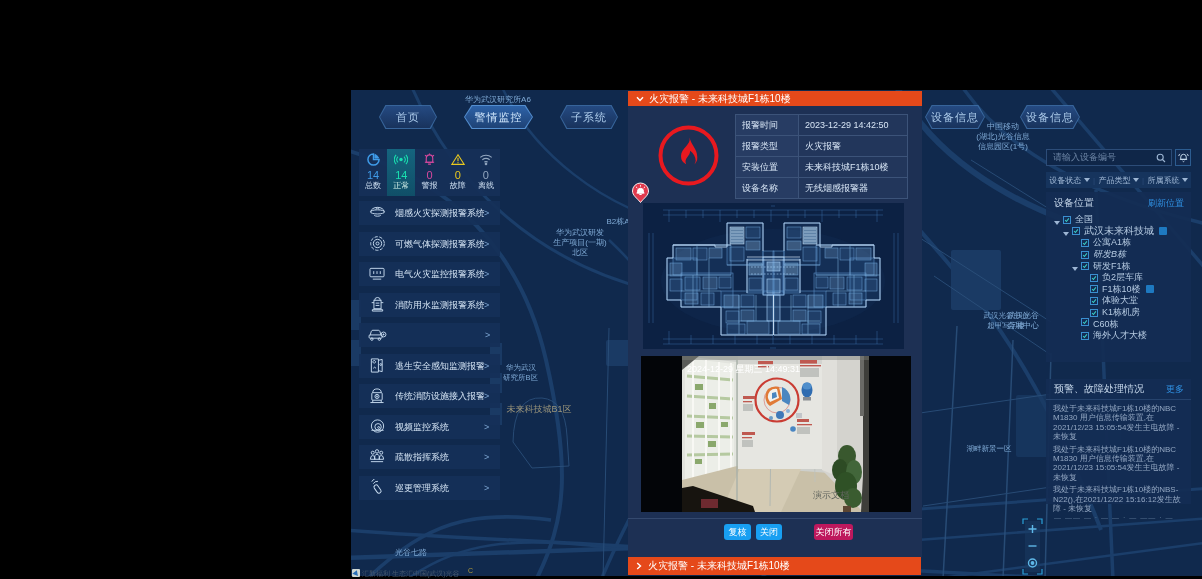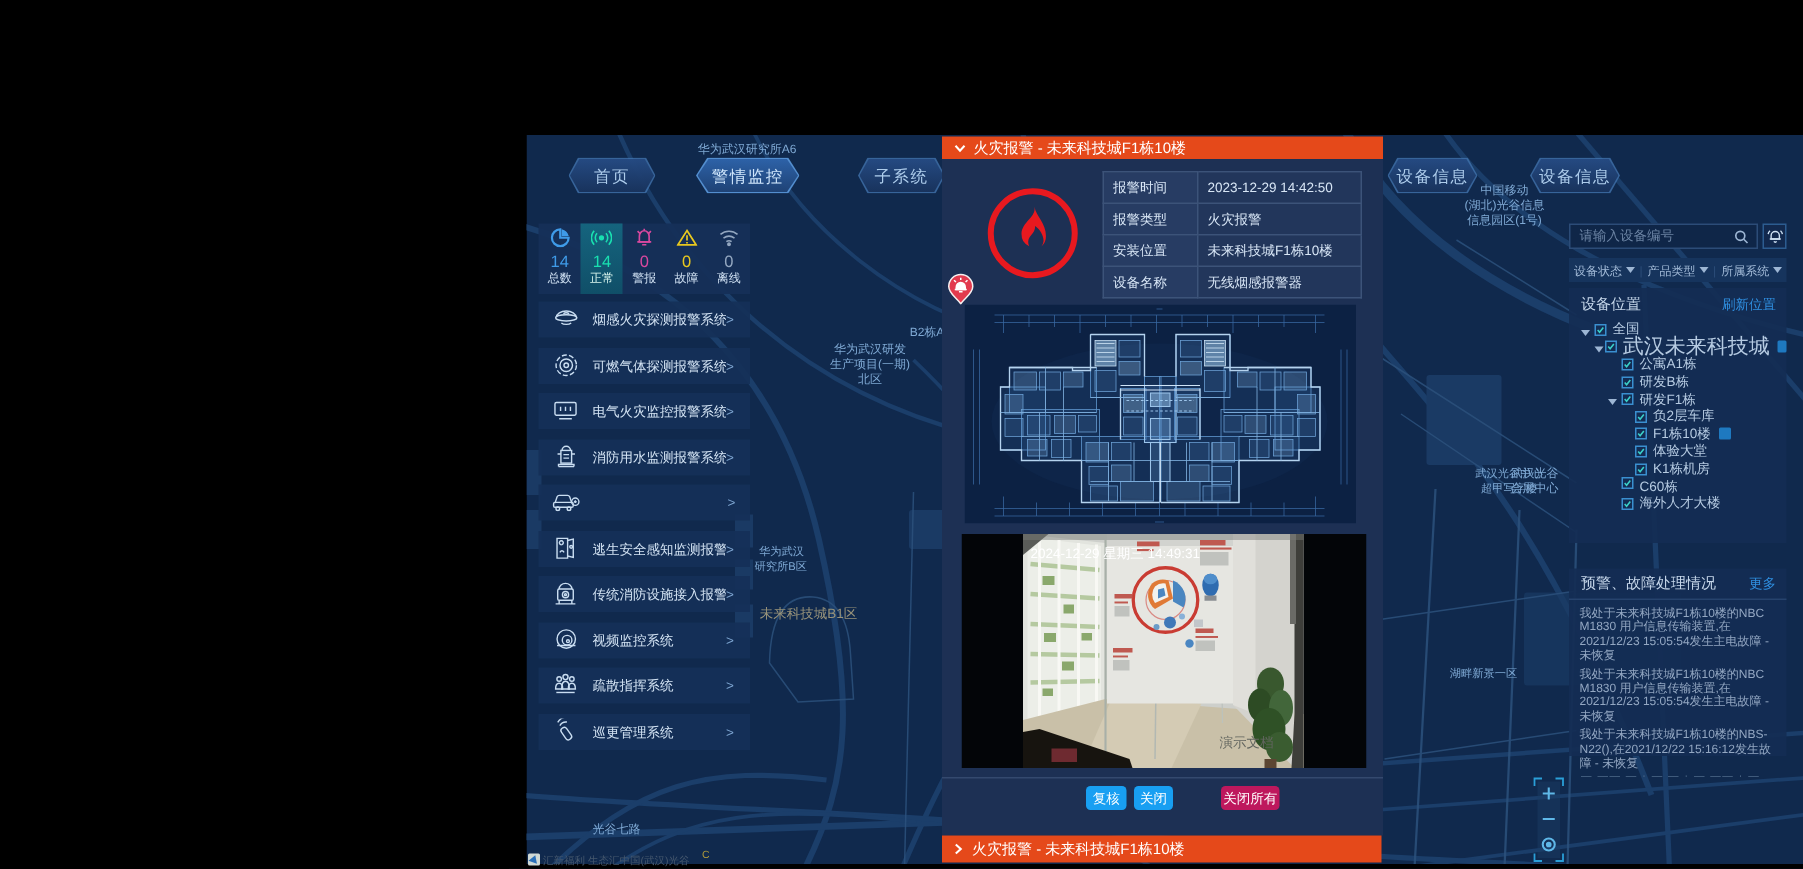--- a/index.html
+++ b/index.html
@@ -98,21 +98,21 @@
 </svg>
 
 <div class="hexwrap" style="left:379px;top:105px;width:58px;">
       <div class="hexin">首页</div>
     </div>
 
 <div class="hexwrap" style="left:464px;top:105px;width:69px;background:rgba(95,160,230,0.85);">
       <div class="hexin" style="background:linear-gradient(180deg,rgba(42,94,164,0.92),rgba(26,60,110,0.92));color:#cfe6fc;">警情监控</div>
     </div>
 
-<div class="hexwrap" style="left:572px;top:105px;width:58px;">
+<div class="hexwrap" style="left:560px;top:105px;width:58px;">
       <div class="hexin">子系统</div>
     </div>
 
 <div class="hexwrap" style="left:925px;top:105px;width:60px;">
       <div class="hexin">设备信息</div>
     </div>
 
 <div class="hexwrap" style="left:1020px;top:105px;width:60px;">
       <div class="hexin">设备信息</div>
     </div>
@@ -584,33 +584,33 @@
           </span>
           <span style="color:#b6cbe2;font-size:9px;white-space:nowrap;">全国</span>
         </div>
 <div style="display:flex;align-items:center;height:11.6px;margin-left:17px;">
           <span style="width:9px;"><span class="tri" style="border-top-color:#9db6d4;"></span></span>
           <span style="width:6px;height:6px;border:1px solid #3a8fd0;margin-right:4px;display:inline-block;">
             <svg width="6" height="6" viewBox="0 0 8 8" style="display:block">
               <path d="M1.5 4 L3.2 6 L6.5 1.8" stroke="#3ad0c8" fill="none" stroke-width="1.4"></path>
             </svg>
           </span>
-          <span style="color:#b6cbe2;font-size:14px;white-space:nowrap;">武汉未来科技城</span>
+          <span style="color:#b6cbe2;font-size:10px;white-space:nowrap;">武汉未来科技城</span>
           <span style="width:8px;height:8px;background:#1e79c0;margin-left:5px;border-radius:1px;"></span>
         </div>
 <div style="display:flex;align-items:center;height:11.6px;margin-left:26px;">
           <span style="width:9px;"></span>
           <span style="width:6px;height:6px;border:1px solid #3a8fd0;margin-right:4px;display:inline-block;">
             <svg width="6" height="6" viewBox="0 0 8 8" style="display:block">
               <path d="M1.5 4 L3.2 6 L6.5 1.8" stroke="#3ad0c8" fill="none" stroke-width="1.4"></path>
             </svg>
           </span>
           <span style="color:#b6cbe2;font-size:9px;white-space:nowrap;">公寓A1栋</span>
         </div>
-<div style="display:flex;align-items:center;height:11.6px;margin-left:26px;">
+<div style="display:flex;align-items:center;height:11.6px;margin-left:26px;font-style:italic;">
           <span style="width:9px;"></span>
           <span style="width:6px;height:6px;border:1px solid #3a8fd0;margin-right:4px;display:inline-block;">
             <svg width="6" height="6" viewBox="0 0 8 8" style="display:block">
               <path d="M1.5 4 L3.2 6 L6.5 1.8" stroke="#3ad0c8" fill="none" stroke-width="1.4"></path>
             </svg>
           </span>
           <span style="color:#b6cbe2;font-size:9px;white-space:nowrap;">研发B栋</span>
         </div>
 <div style="display:flex;align-items:center;height:11.6px;margin-left:26px;">
           <span style="width:9px;"><span class="tri" style="border-top-color:#9db6d4;"></span></span>

